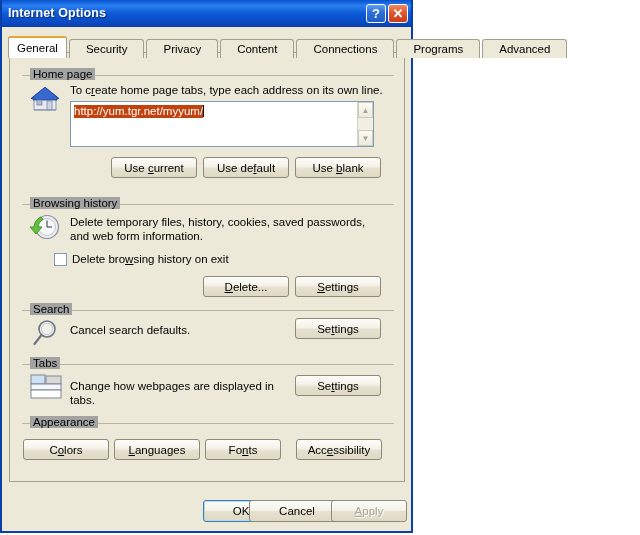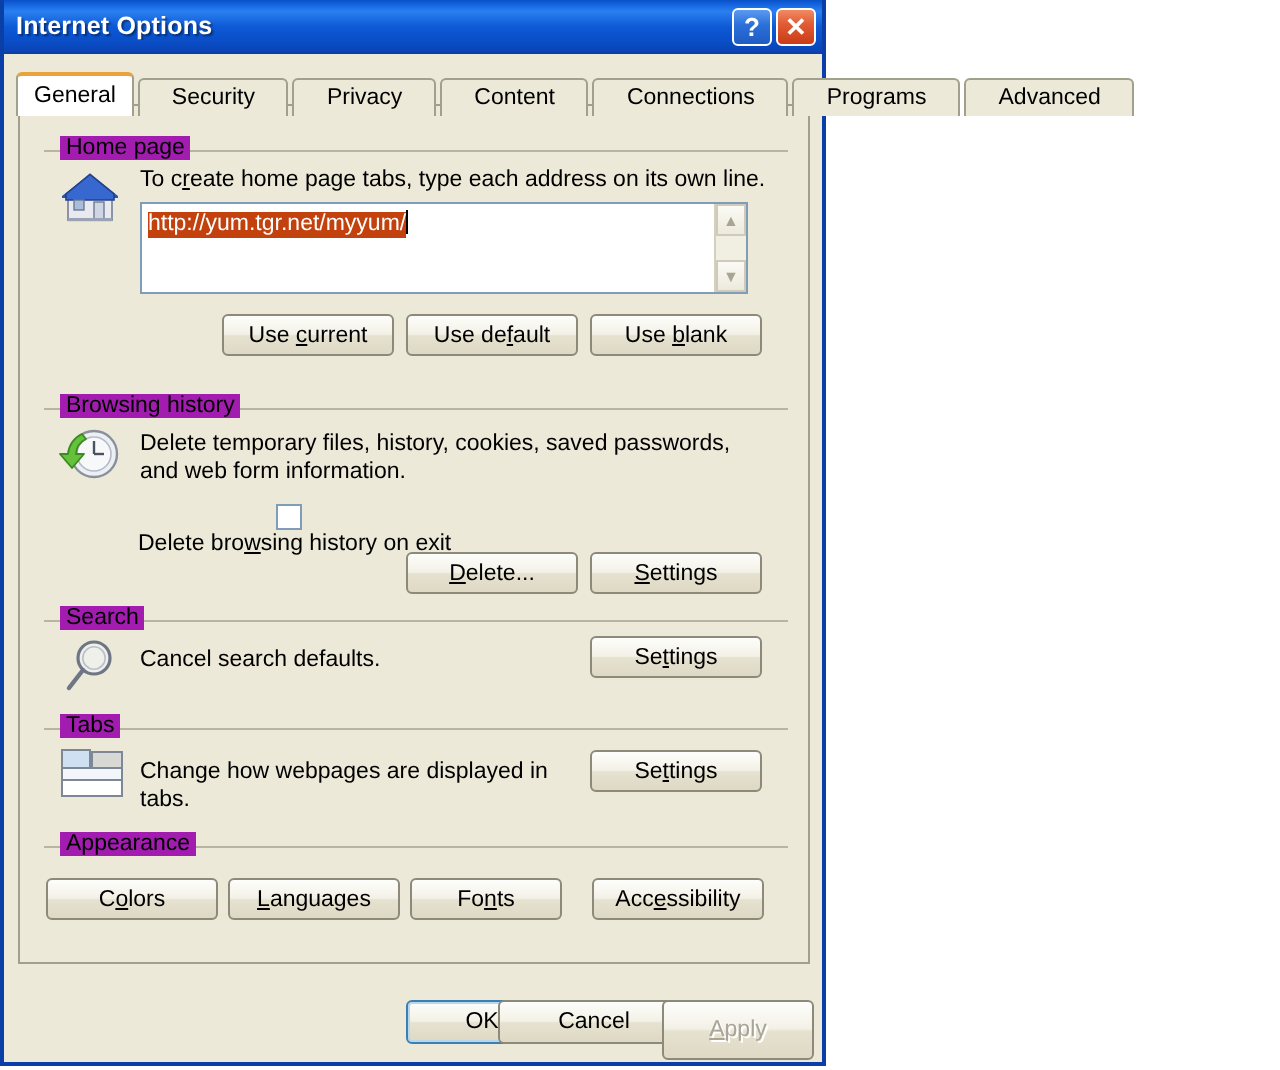--- a/index.html
+++ b/index.html
@@ -110,21 +110,21 @@
     box-sizing: border-box;
     z-index: 2;
   }
   #tabpage-inner { position: relative; width: 100%; height: 100%; }
 
   
   .group { position: absolute; }
   .group-label {
     position: absolute;
     top: -7px; left: 8px;
-    background: #a21caf;
+    background: #a3a3a3;
     padding: 0 3px;
     font-size: 11.5px;
     color: #000000;
     z-index: 2;
     white-space: nowrap;
     text-align: right;
   }
   .group-line {
     position: absolute;
     top: 0; left: 0; right: 0;
@@ -301,21 +301,21 @@
           <line x1="19" y1="16" x2="24" y2="16" stroke="#4b5160" stroke-width="1.2"></line>
           <path d="M13 6 A12 12 0 0 0 6 16 L2 16 L8 23 L14 16 L10 16 A9 9 0 0 1 15 8.5 Z" fill="#63c13b" stroke="#3c8a21" stroke-width="0.9" stroke-linejoin="round"></path>
         </svg>
       </div>
 
       <div class="body-text" style="position:absolute; left:60px; top:162px; width:320px;">
         <div>Delete temporary files, history, cookies, saved passwords,</div>
         <div>and web form information.</div>
       </div>
 
-      <div class="cb-row" style="left:59px; top:199px;flex-direction:column;">
+      <div class="cb-row" style="left:44px; top:199px;">
         <div class="cb-box"></div>
         <span class="body-text"><span>Delete bro</span><u>w</u><span>sing history on exit</span></span>
       </div>
 
       <div class="btn" style="left:193px; top:223px; width:86px;">
         <span><u>D</u><span>elete...</span></span>
       </div>
       <div class="btn" style="left:285px; top:223px; width:86px;">
         <span><u>S</u><span>ettings</span></span>
       </div>
@@ -379,18 +379,18 @@
       <div class="btn" style="left:286px; top:386px; width:86px;">
         <span><span>Acc</span><u>e</u><span>ssibility</span></span>
       </div>
 
     </div>
   </div>
 
   <div id="bottombar">
     <div class="btn default" style="left:165px; top:6px; width:76px; height:22px;">OK</div>
     <div class="btn" style="left:247px; top:6px; width:96px; height:22px;">Cancel</div>
-    <div class="btn disabled" style="left:329px; top:6px; width:76px; height:30px;">
+    <div class="btn disabled" style="left:329px; top:6px; width:76px; height:22px;">
       <span><u>A</u><span>pply</span></span>
     </div>
   </div>
 
 </div>
 
 </body></html>

